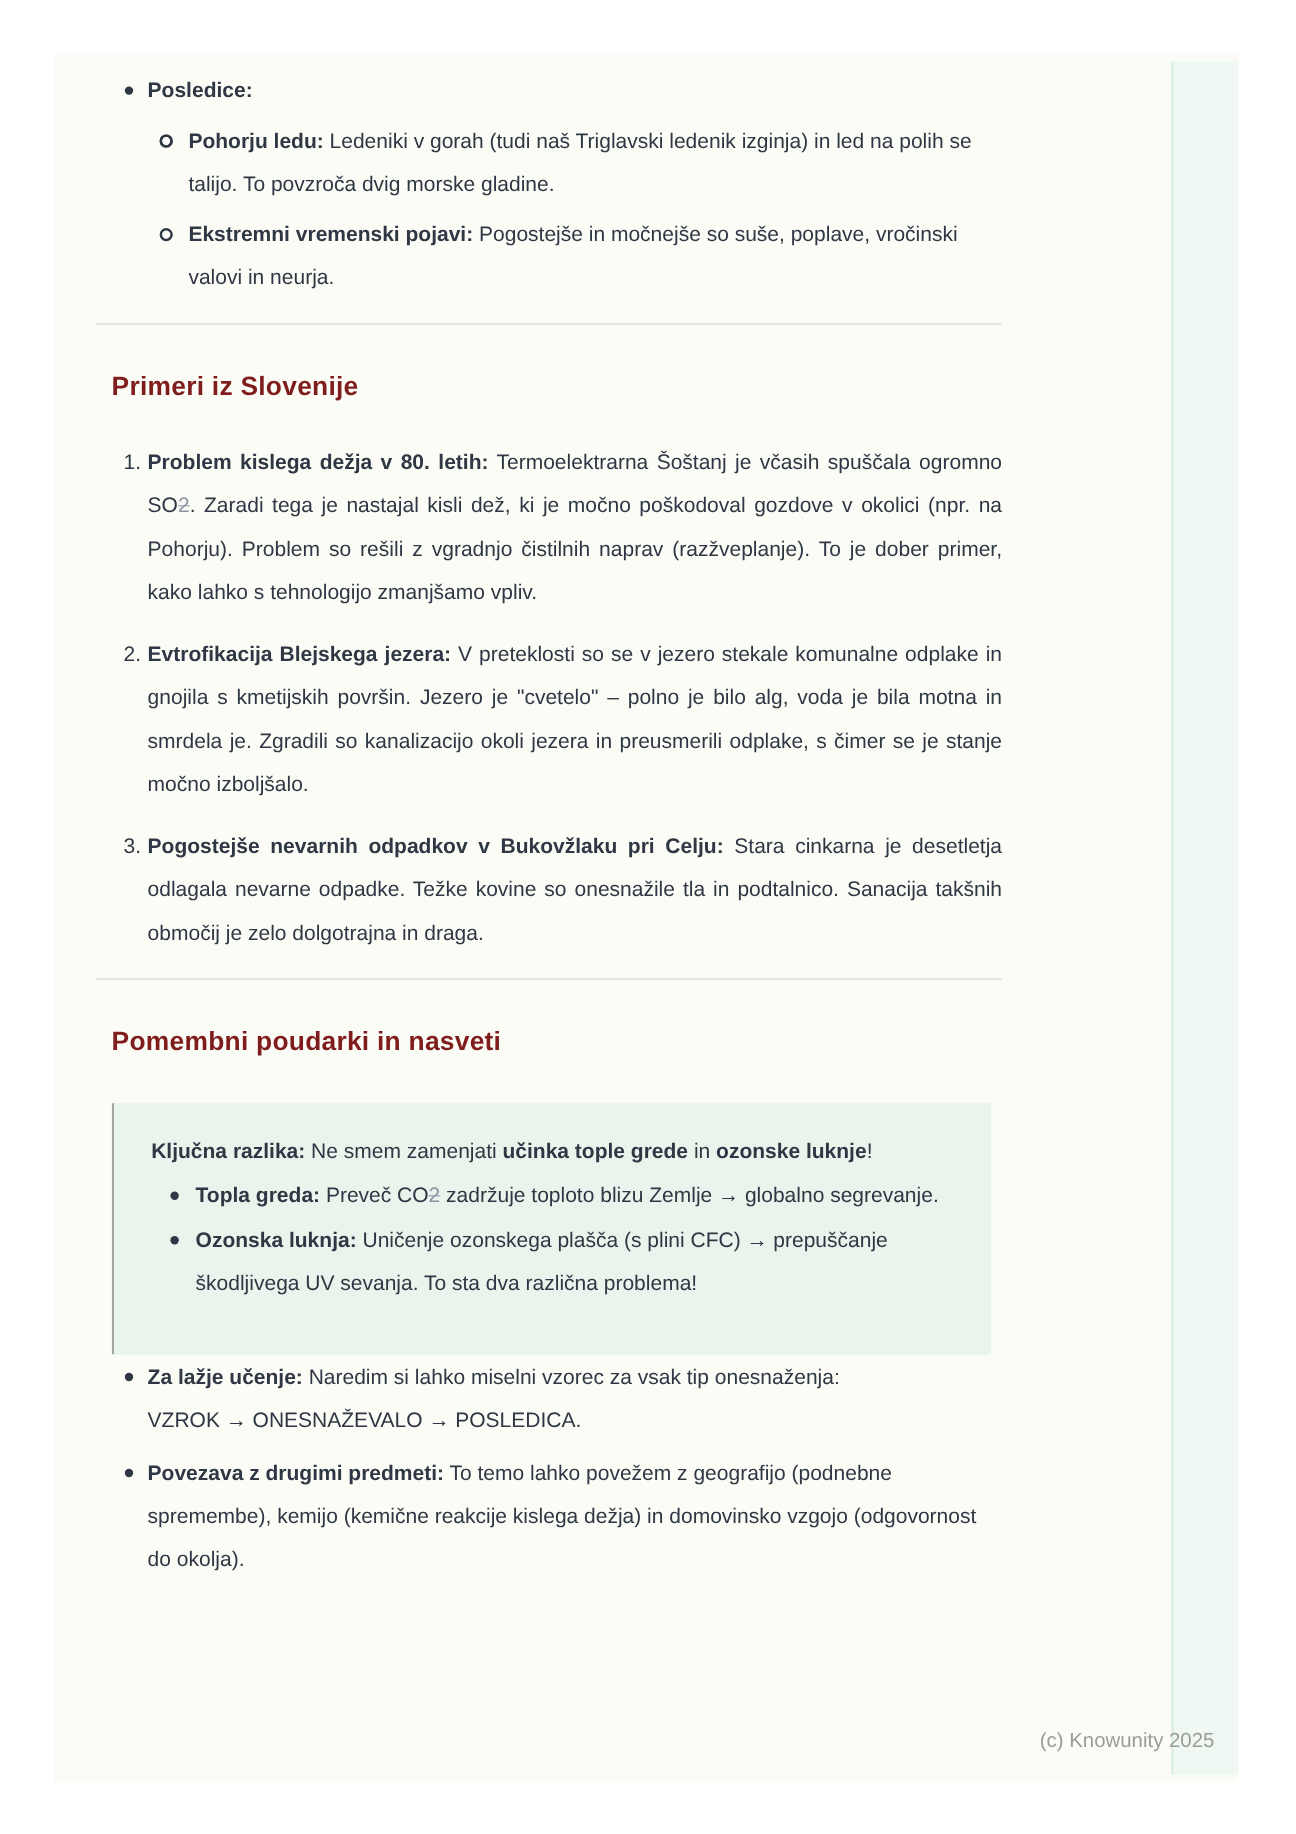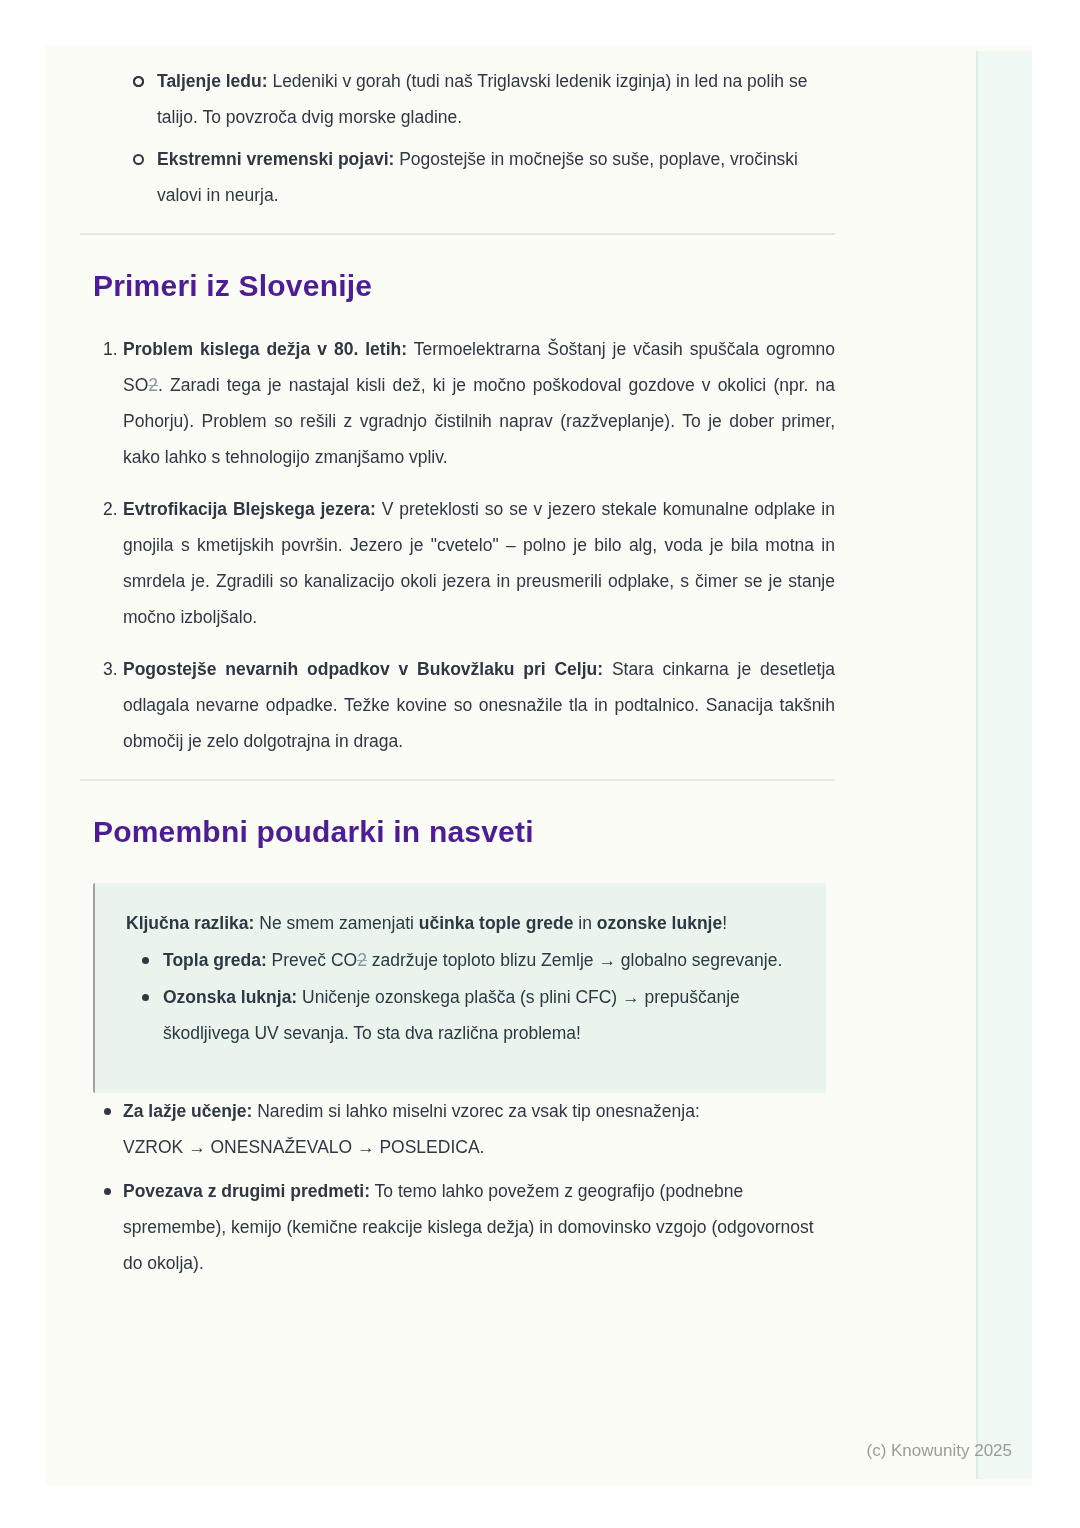--- a/index.html
+++ b/index.html
@@ -31,22 +31,22 @@
   .sub-li{position:relative;padding-left:62px;margin-top:6px;}
   .ring{
     position:absolute;left:38px;top:13px;width:7px;height:7px;border-radius:50%;
     background:transparent;border:2px solid #2e3743;
   }
   .divider{
     border:none;border-top:2px solid #e7e7e2;
     margin:20px 0 0 -15px;width:755px;height:0;
   }
   h2.section-heading{
-    margin:34px 0 28px -2px;font-size:30px;line-height:34px;
-    font-weight:700;color:#4c1d95;letter-spacing:.2px;
+    margin:34px 0 28px -2px;font-size:22px;line-height:34px;
+    font-weight:700;color:#7f1d1d;letter-spacing:.2px;
   }
   
   .num-li{position:relative;padding-left:28px;margin-bottom:16px;text-align:justify;}
   .num-li .num{position:absolute;left:8px;top:0;}
   .struck{color:#8a93a0;text-decoration:line-through;text-decoration-color:#9aa2ad;}
   
   .callout{
     margin:34px 0 0 -2px;width:672px;background:#e9f4ed;
     border-left:2px solid #a3a3a3;border-radius:2px;
     padding:22px 28px 42px 31px;
@@ -64,27 +64,31 @@
 </style>
 </head>
 <body>
 
 <div class="page">
   <div class="edge-stripe"></div>
 
   <div class="content">
 
     <div>
+      <div class="bullet-li">
+        <span class="dot"></span>
+        <span class="lead">Posledice:</span>
+      </div>
       <div class="sublist">
         <div class="sub-li">
           <span class="ring"></span>
         </div>
         <div class="sub-li">
           <span class="ring"></span>
-          <span><b>Taljenje ledu:</b><span> Ledeniki v gorah (tudi naš Triglavski ledenik izginja) in led na polih se talijo. To povzroča dvig morske gladine.</span></span>
+          <span><b>Pohorju ledu:</b><span> Ledeniki v gorah (tudi naš Triglavski ledenik izginja) in led na polih se talijo. To povzroča dvig morske gladine.</span></span>
         </div>
         <div class="sub-li">
           <span class="ring"></span>
           <span><b>Ekstremni vremenski pojavi:</b><span> Pogostejše in močnejše so suše, poplave, vročinski valovi in neurja.</span></span>
         </div>
       </div>
     </div>
 
     <hr class="divider">
 

